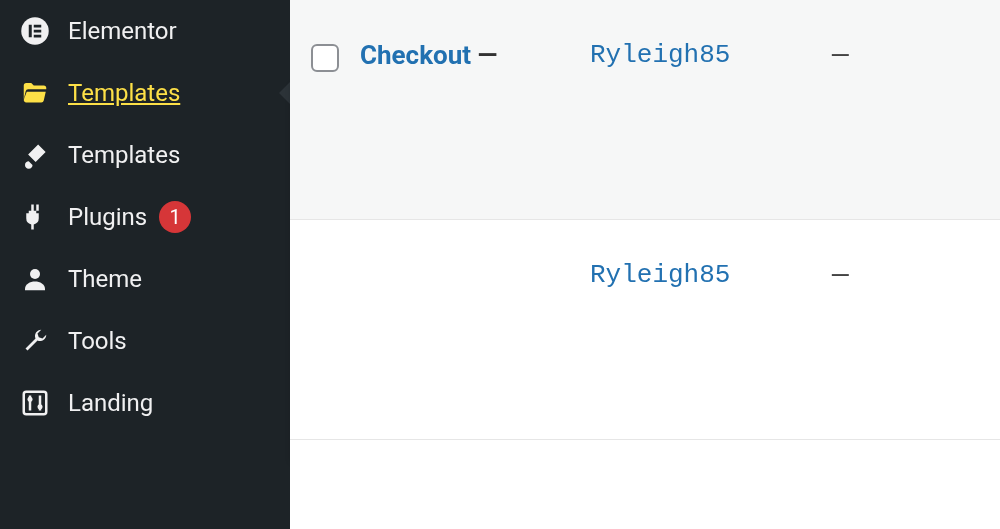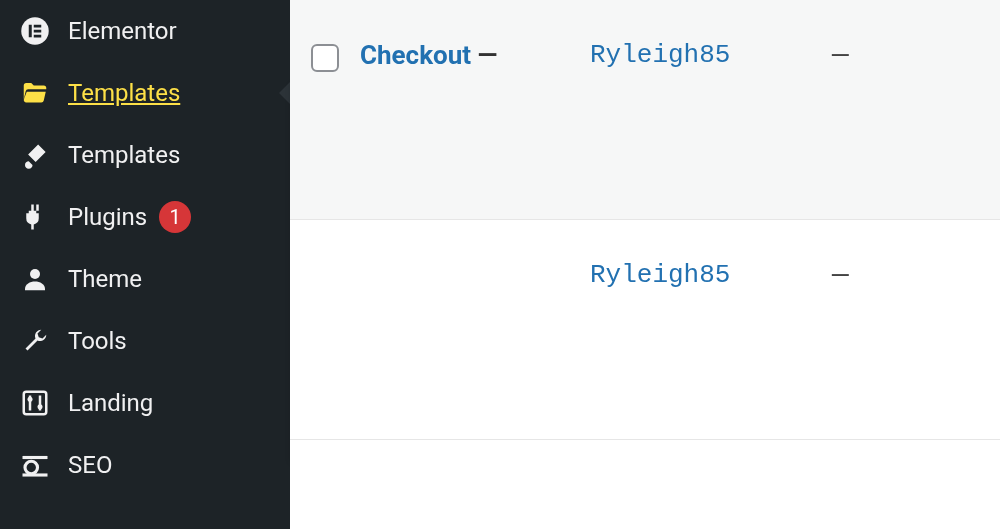--- a/index.html
+++ b/index.html
@@ -190,30 +190,20 @@
           <rect x="3" y="3" width="18" height="18" rx="2" fill="none" stroke="currentColor" stroke-width="2"></rect>
           <line x1="8" y1="6" x2="8" y2="18" stroke="currentColor" stroke-width="2"></line>
           <circle cx="8" cy="9" r="2"></circle>
           <line x1="16" y1="6" x2="16" y2="18" stroke="currentColor" stroke-width="2"></line>
           <circle cx="16" cy="15" r="2"></circle>
         </svg>
     </span>
     <span class="label">Landing</span>
   </div>
 
-  <div class="menu-item">
-    <span class="icon">
-      <svg viewBox="0 0 24 24" fill="none" stroke="currentColor" stroke-width="2.5">
-          <line x1="2" y1="6" x2="22" y2="6"></line>
-          <circle cx="9" cy="14" r="5"></circle>
-          <line x1="2" y1="20" x2="22" y2="20"></line>
-        </svg>
-    </span>
-    <span class="label">SEO</span>
-  </div>
 </nav>
 
 <div class="submenu">
   <div class="submenu-item active">
     <span>Saved Templates</span>
   </div>
   <div class="submenu-item">
     <span>Popups</span>
   </div>
   <div class="submenu-item">

